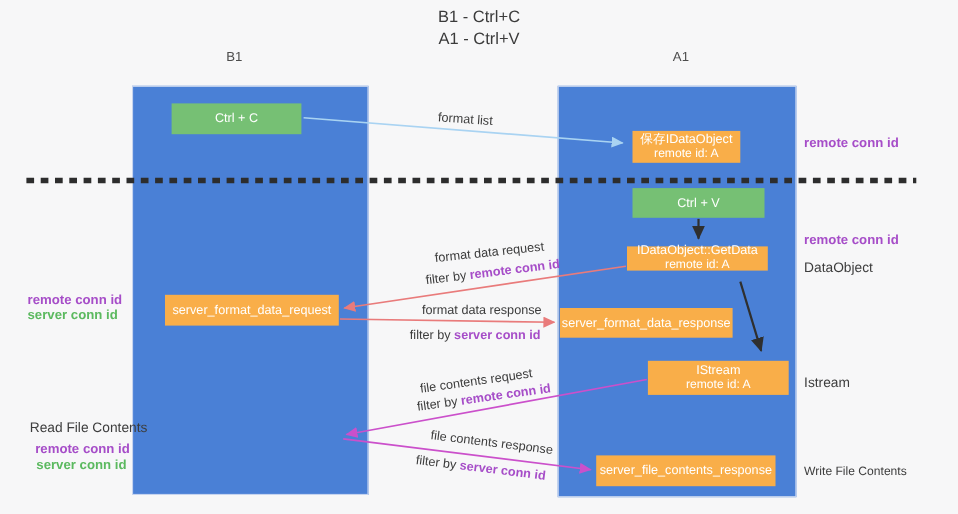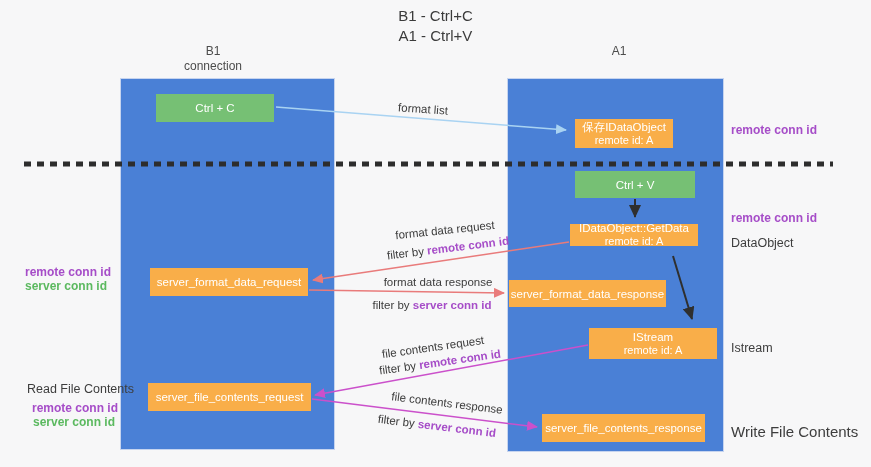--- a/index.html
+++ b/index.html
@@ -35,21 +35,20 @@
 
 <div id="stage">
 
   <div class="title">
     <div>B1 - Ctrl+C</div>
     <div>A1 - Ctrl+V</div>
   </div>
 
   <div class="lane-header" style="left:143px;top:44px;">
     <div>B1</div>
-    <div>connection</div>
   </div>
   <div class="lane-header" style="left:549px;top:44px;">
     <div>A1</div>
   </div>
 
   <div class="lane" style="left:120px;top:78px;width:215px;height:372px;"></div>
   <div class="lane" style="left:507px;top:78px;width:217px;height:374px;"></div>
 
   <svg class="overlay" width="871" height="467" viewBox="0 0 871 467">
     <defs>
@@ -100,23 +99,20 @@
 
   <div class="box box-orange" style="left:509px;top:280px;width:157px;height:27px;">
     <div class="single">server_format_data_response</div>
   </div>
 
   <div class="box box-orange" style="left:589px;top:328px;width:128px;height:31px;">
     <div class="l1">IStream</div>
     <div class="l2">remote id: A</div>
   </div>
 
-  <div class="box box-orange" style="left:148px;top:383px;width:163px;height:28px;">
-    <div class="single">server_file_contents_request</div>
-  </div>
 
   <div class="box box-orange" style="left:542px;top:414px;width:163px;height:28px;">
     <div class="single">server_file_contents_response</div>
   </div>
 
   <div class="alabel" style="left:423px;top:109px;transform:translate(-50%,-50%) rotate(4deg);">format list</div>
 
   <div class="alabel" style="left:445px;top:230px;transform:translate(-50%,-50%) rotate(-6deg);">format data request</div>
   <div class="alabel" style="left:448px;top:248px;transform:translate(-50%,-50%) rotate(-7deg);">
     <span>filter by </span><span class="kw-purple">remote conn id</span>
@@ -134,21 +130,21 @@
 
   <div class="alabel" style="left:447px;top:403px;transform:translate(-50%,-50%) rotate(7deg);">file contents response</div>
   <div class="alabel" style="left:437px;top:426px;transform:translate(-50%,-50%) rotate(7deg);">
     <span>filter by </span><span class="kw-purple">server conn id</span>
   </div>
 
   <div class="side bold-purple" style="left:731px;top:123px;">remote conn id</div>
   <div class="side bold-purple" style="left:731px;top:211px;">remote conn id</div>
   <div class="side" style="left:731px;top:236px;font-size:12.5px;">DataObject</div>
   <div class="side" style="left:731px;top:341px;font-size:12.5px;">Istream</div>
-  <div class="side" style="left:731px;top:423px;font-size:15px;">Write File Contents</div>
+  <div class="side" style="left:731px;top:423px;font-size:11px;">Write File Contents</div>
 
   <div class="side bold-purple" style="left:25px;top:265px;">remote conn id</div>
   <div class="side bold-green" style="left:25px;top:279px;">server conn id</div>
   <div class="side" style="left:27px;top:382px;font-size:12.5px;">Read File Contents</div>
   <div class="side bold-purple" style="left:32px;top:401px;">remote conn id</div>
   <div class="side bold-green" style="left:33px;top:415px;">server conn id</div>
 
 </div>
 
 </body></html>

